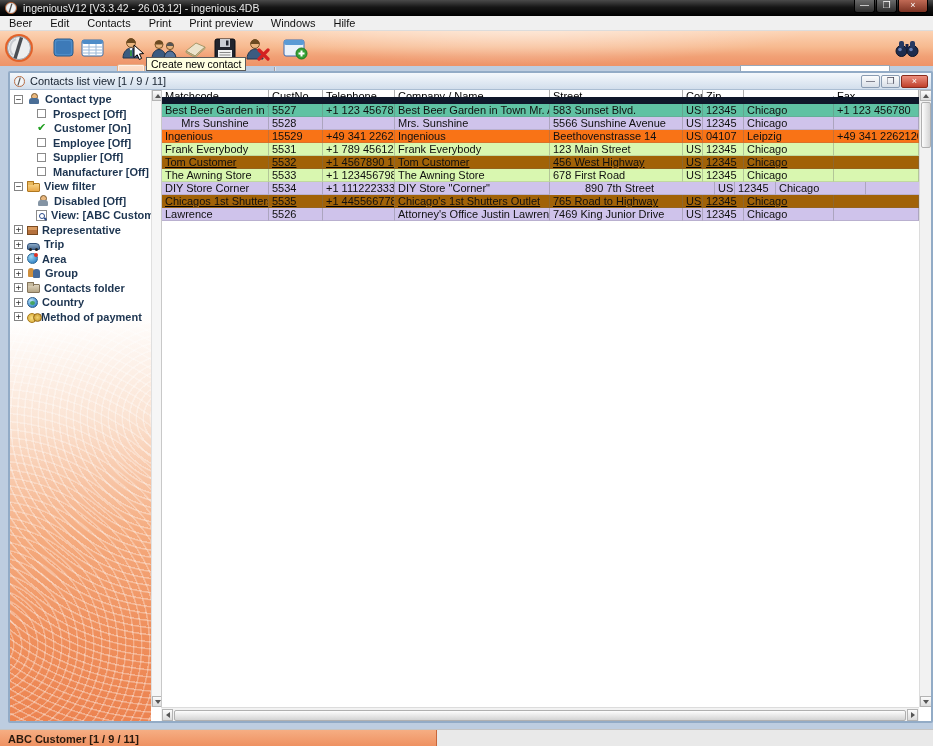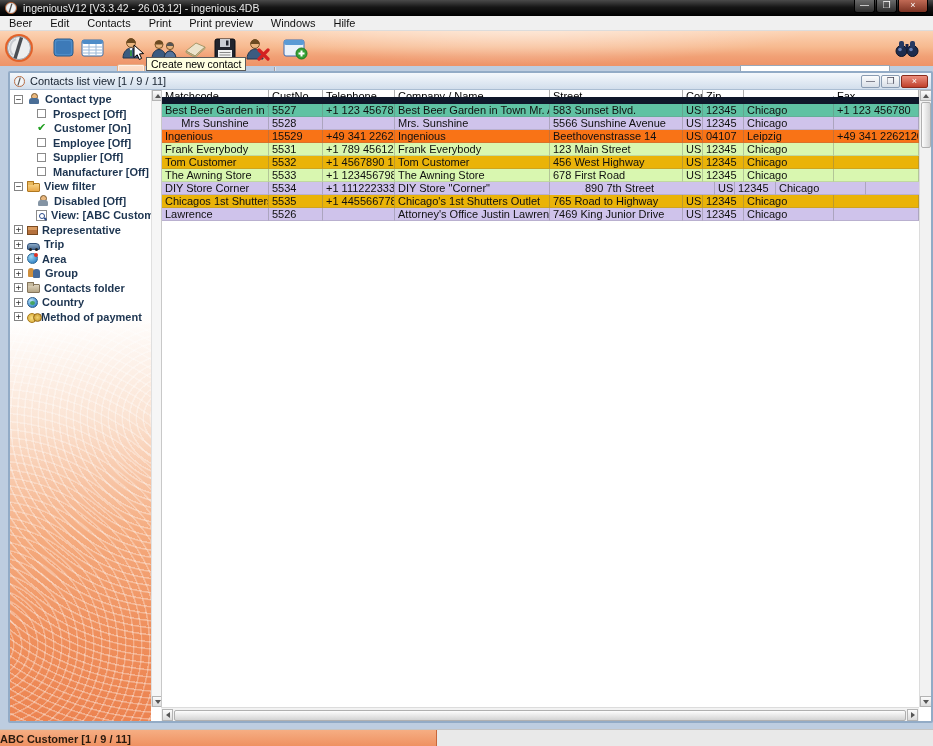--- a/index.html
+++ b/index.html
@@ -134,38 +134,38 @@
   .thead { display:flex; height:14px; border-bottom:7px solid #0f172a; background:#fff; }
   .th { font-size:11px; color:#000; padding:0 3px; line-height:13px; white-space:nowrap; overflow:hidden;
     border-right:1px solid #b0b0b0; flex:none; }
   .trow { display:flex; height:13px; }
   .td { font-size:11px; color:#101010; padding:0 3px; line-height:12px; white-space:nowrap; overflow:hidden;
     border-right:1px solid rgba(110,110,110,.35); border-bottom:1px solid rgba(110,110,110,.22); flex:none; }
   .r-selected { background:#5fc2a3; }
   .r-lavender { background:#cfc3eb; }
   .r-green    { background:#f97316; }
   .r-lightgreen { background:#d9f7b0; }
-  .r-cream    { background:#eab308; }
+  .r-cream    { background:#a16207;text-decoration:underline; }
 
   
   .vscroll { position:absolute; right:0; top:0; bottom:14px; width:12px; background:#f2f2f2; border-left:1px solid #dcdcdc; }
   .vscroll .sb-btn { width:12px; }
   .vscroll .thumb { position:absolute; left:1px; top:12px; width:10px; height:46px;
     background:linear-gradient(90deg,#fdfdfd,#d4d4d4); border:1px solid #b0b0b0; border-radius:2px; }
   .hscroll { position:absolute; left:151px; right:12px; bottom:0; height:14px; background:#f2f2f2; border-top:1px solid #dcdcdc; }
   .hscroll .sb-btn { top:1px; height:12px; width:11px; }
   .hscroll .thumb { position:absolute; left:13px; right:13px; top:1.5px; height:11px;
     background:linear-gradient(#fdfdfd,#d4d4d4); border:1px solid #b0b0b0; border-radius:2px; }
 
   
   .statusbar { position:absolute; left:0; top:729px; width:933px; height:17px; background:#e9e9e9; border-top:1px solid #c4c4c4; }
   .status-left { position:absolute; left:0; top:0; width:437px; height:17px;
     background:linear-gradient(#f6ae83,#ee8f5f); border-right:1px solid #c8663a;
     display:flex; align-items:center; }
-  .status-text { font-size:11px; font-weight:bold; color:#2a1a0e; white-space:nowrap; }
+  .status-text { font-size:11px; font-weight:bold; color:#2a1a0e; padding-left:8px; white-space:nowrap; }
 </style>
 </head>
 <body>
 
 <div class="app">
 
   <div class="titlebar">
     <svg class="app-ico" viewBox="0 0 28 28">
       <circle cx="14" cy="14" r="13" fill="#d8dde2" stroke="#b85c2a" stroke-width="2"></circle>
       <circle cx="14" cy="14" r="10" fill="#f2f4f6"></circle>

